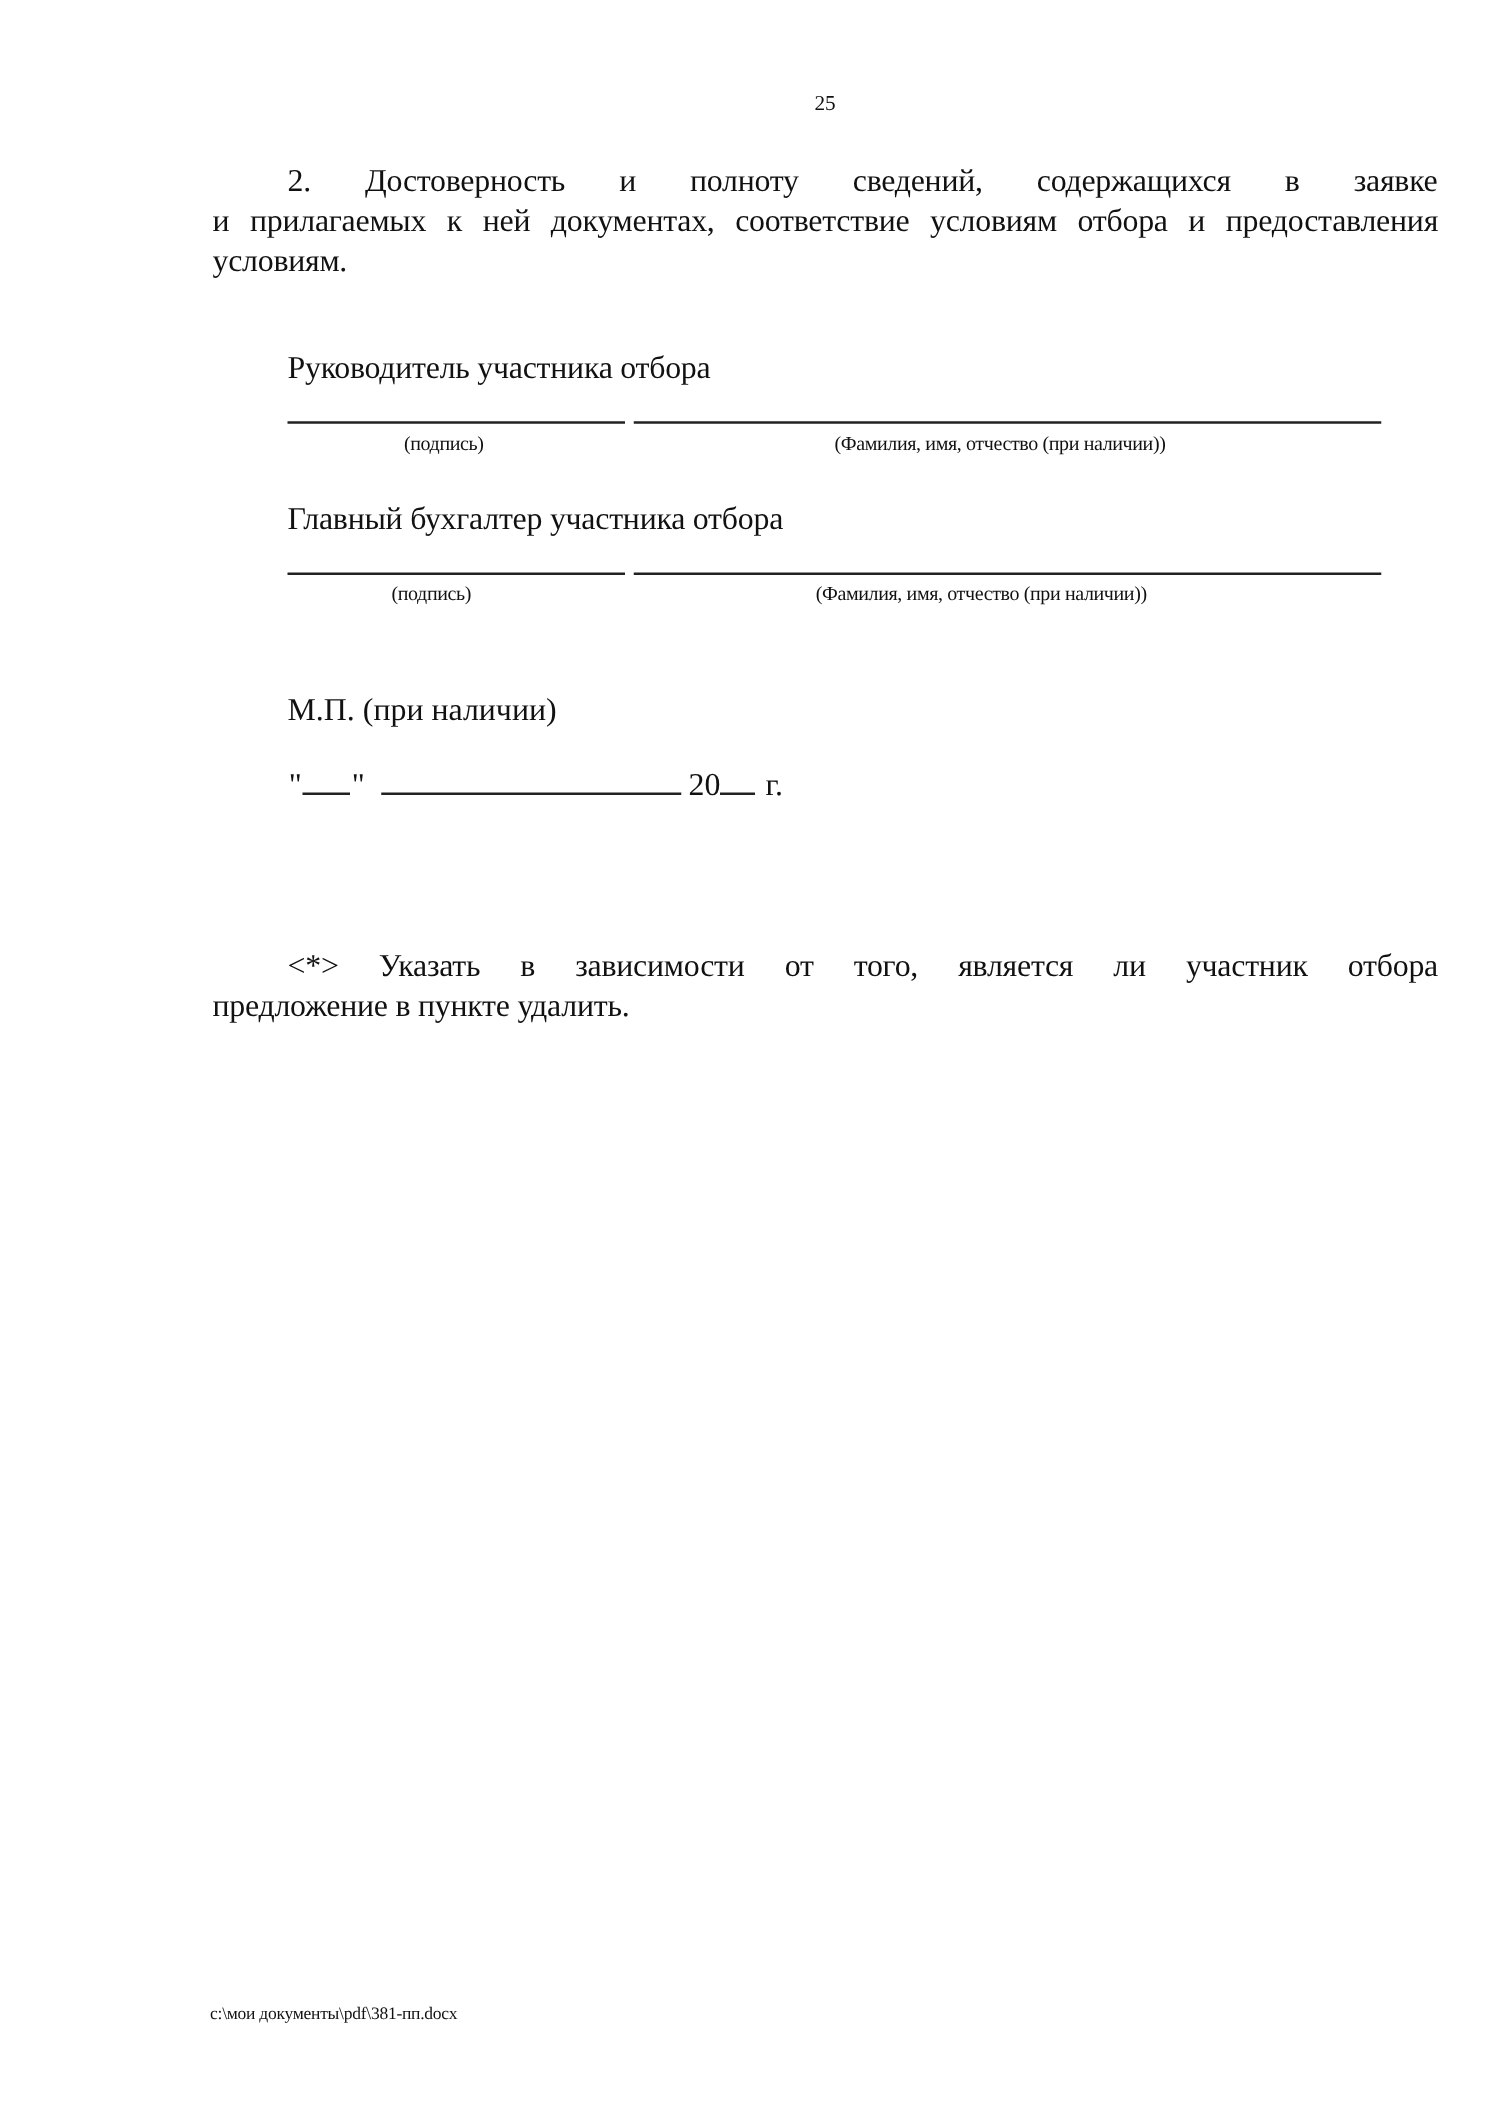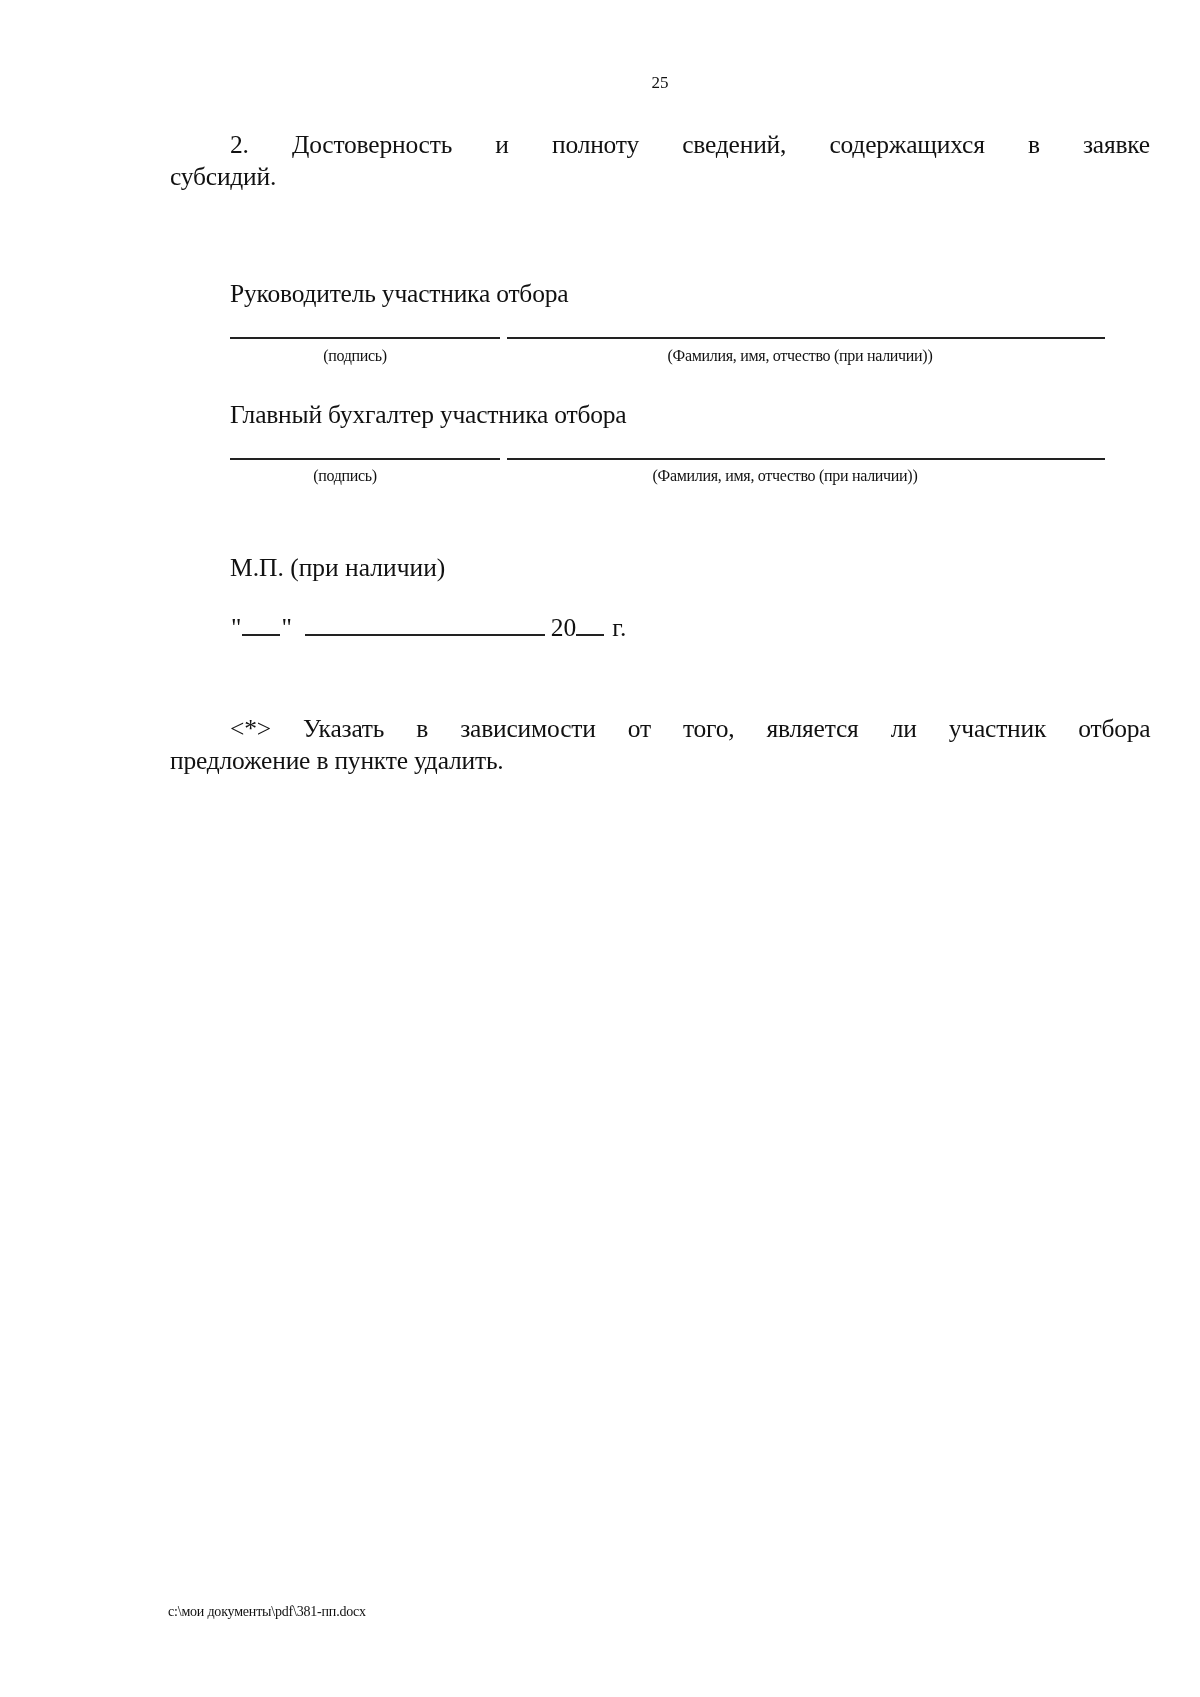--- a/index.html
+++ b/index.html
@@ -28,21 +28,22 @@
   .date-row .q { margin: 0 1px; }
   .footer { left: 168px; top: 1604px; font-size: 14px; letter-spacing: -0.2px; }
 </style>
 </head>
 <body>
 
 <div class="abs page-number">25</div>
 
 <div class="para p1">
   <span class="line indent" style="white-space: nowrap; display: block; word-spacing: 37px; margin-top: 12px;">2. Достоверность и полноту сведений, содержащихся в заявке</span>
-  <span class="line last">субсидий.</span>
+  <span class="line" style="white-space: nowrap; display: block; word-spacing: 10.3333px;">и прилагаемых к ней документах, соответствие условиям отбора и предоставления</span>
+  <span class="line last">условиям.</span>
 </div>
 
 <div class="abs sig-title" style="top:279px;">Руководитель участника отбора</div>
 <div class="sig-line" style="left:230px; width:270px; top:337px;"></div>
 <div class="sig-line" style="left:507px; width:598px; top:337px;"></div>
 <div class="abs caption" style="left:355px; top:347px;">(подпись)</div>
 <div class="abs caption" style="left:800px; top:347px;">(Фамилия, имя, отчество (при наличии))</div>
 
 <div class="abs sig-title" style="top:400px;">Главный бухгалтер участника отбора</div>
 <div class="sig-line" style="left:230px; width:270px; top:458px;"></div>
@@ -59,17 +60,17 @@
   <span style="width:12px; display:inline-block;"></span>
   <span class="blank" style="width:240px;"></span>
   <span style="width:6px; display:inline-block;"></span>
   <span>20</span>
   <span class="blank" style="width:28px;"></span>
   <span style="width:8px; display:inline-block;"></span>
   <span>г.</span>
 </div>
 
 <div class="para p2">
-  <span class="line indent" style="white-space: nowrap; display: block; word-spacing: 25.8889px;">&lt;*&gt; Указать в зависимости от того, является ли участник отбора</span>
+  <span class="line indent" style="white-space: nowrap; display: block; word-spacing: 25.8889px; margin-top: 44px;">&lt;*&gt; Указать в зависимости от того, является ли участник отбора</span>
   <span class="line last">предложение в пункте удалить.</span>
 </div>
 
 <div class="abs footer">c:\мои документы\pdf\381-пп.docx</div>
 
 </body></html>

